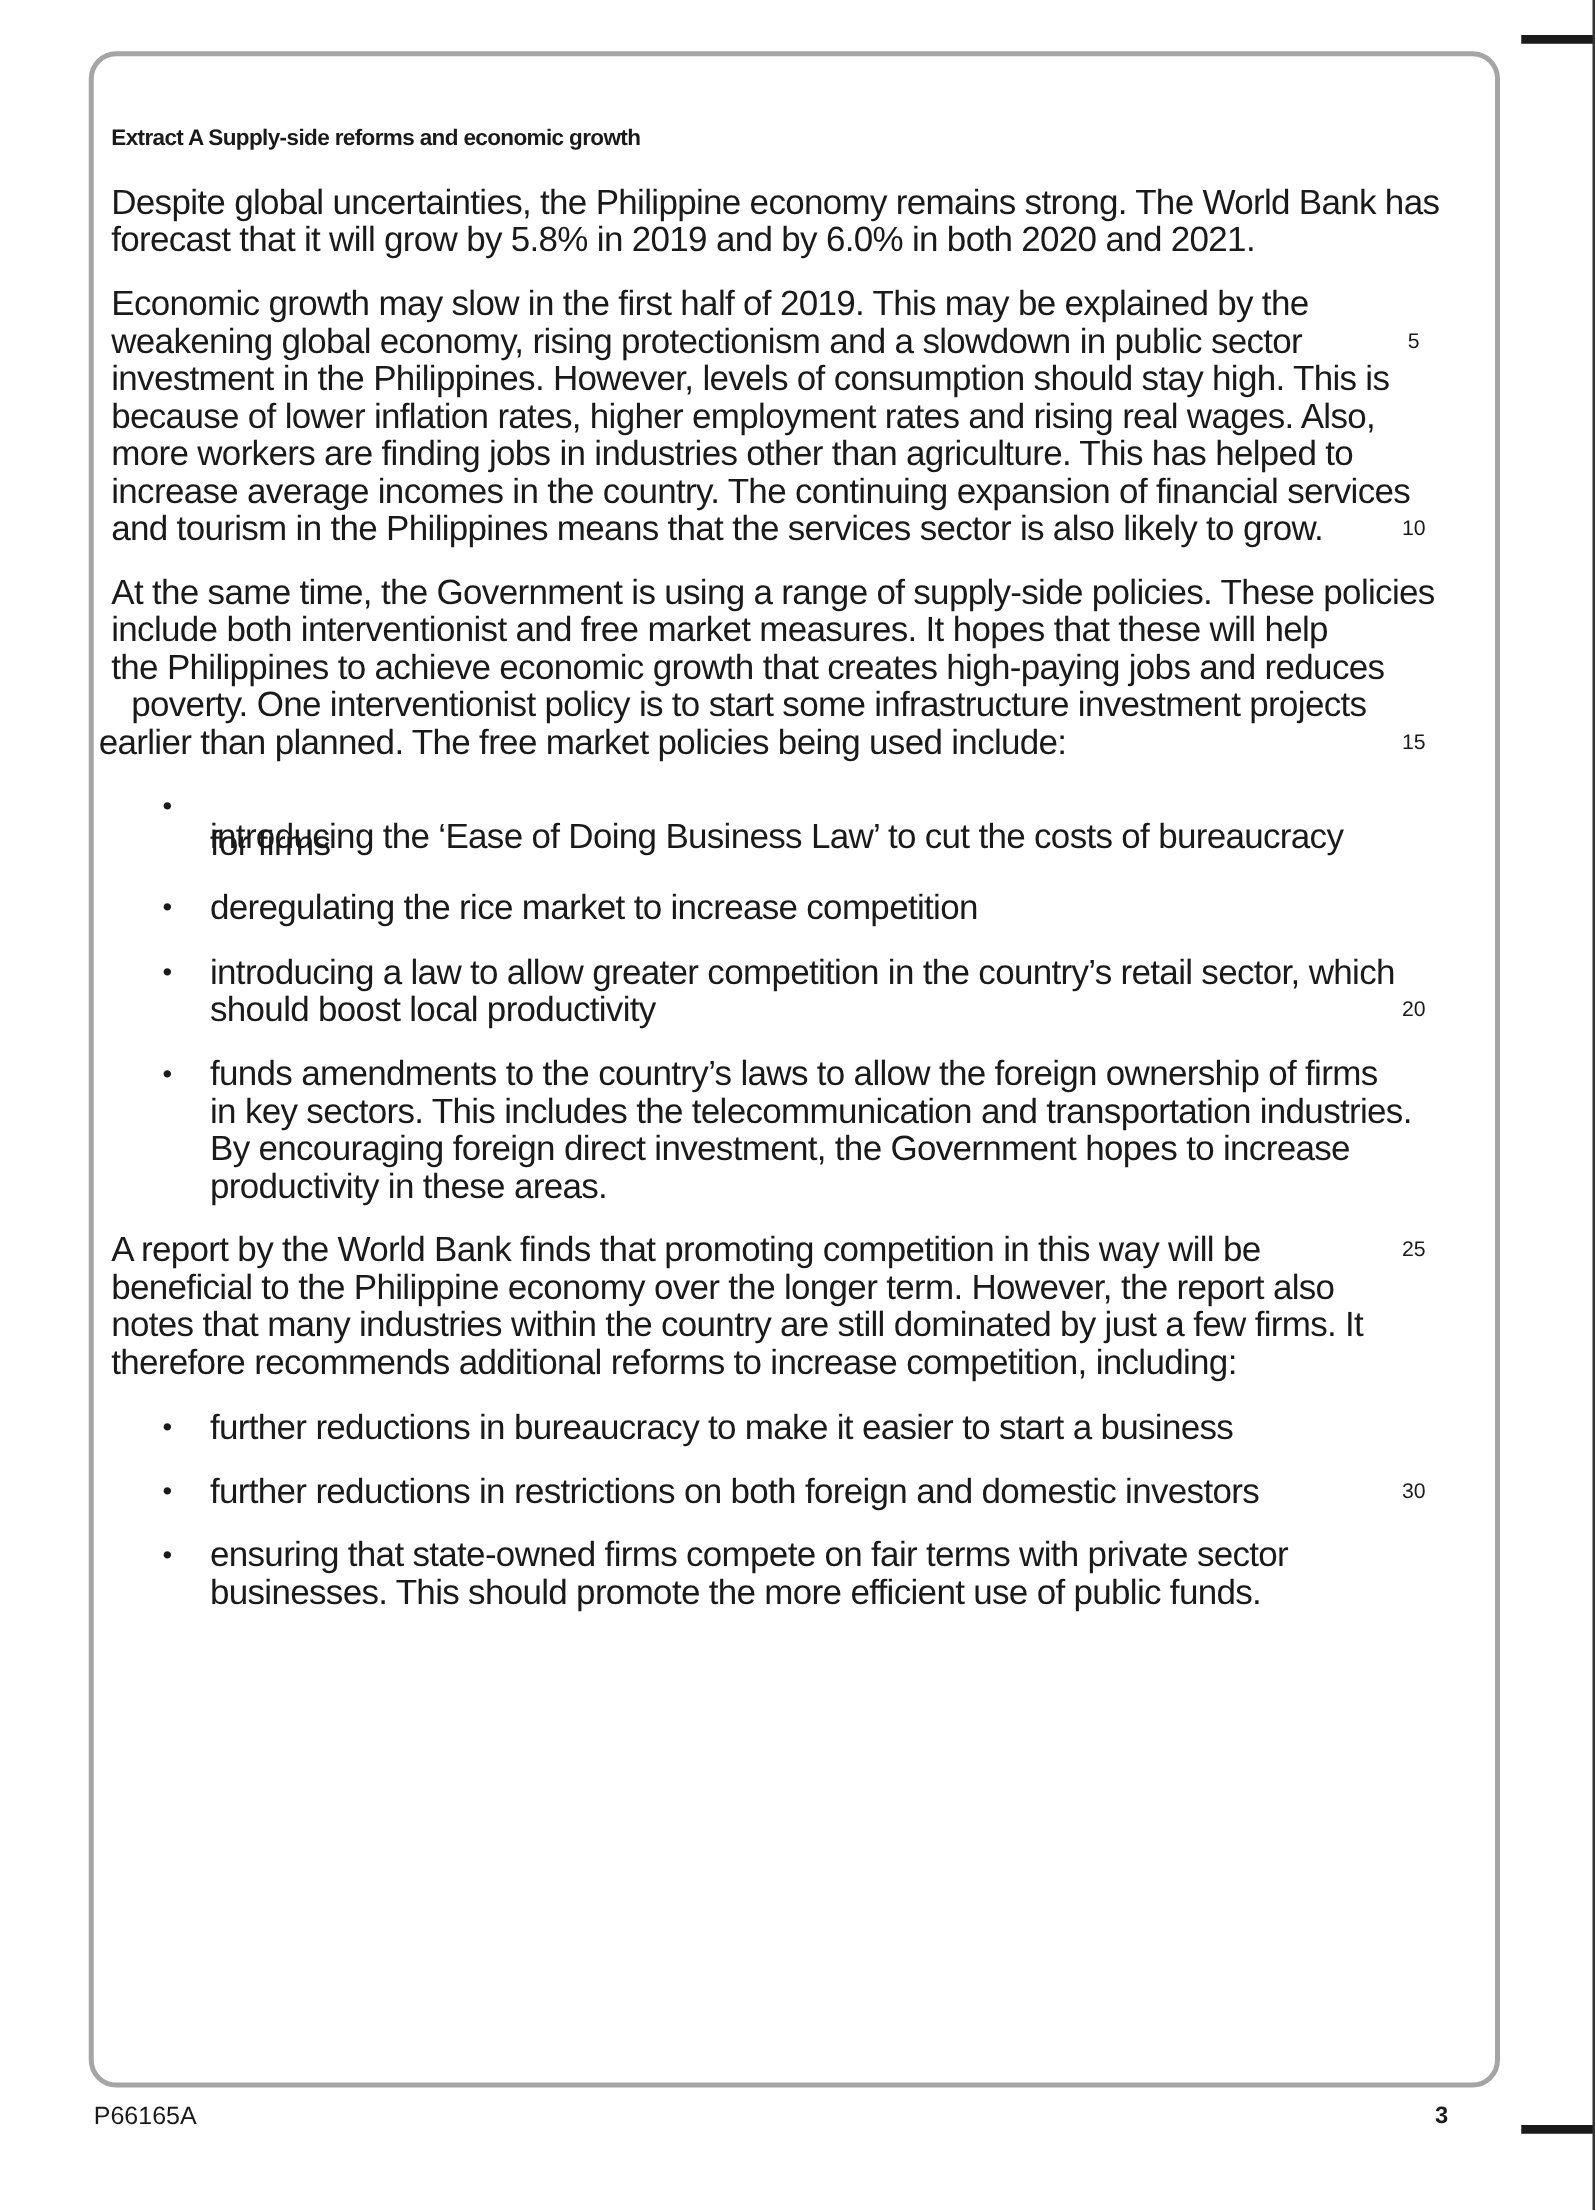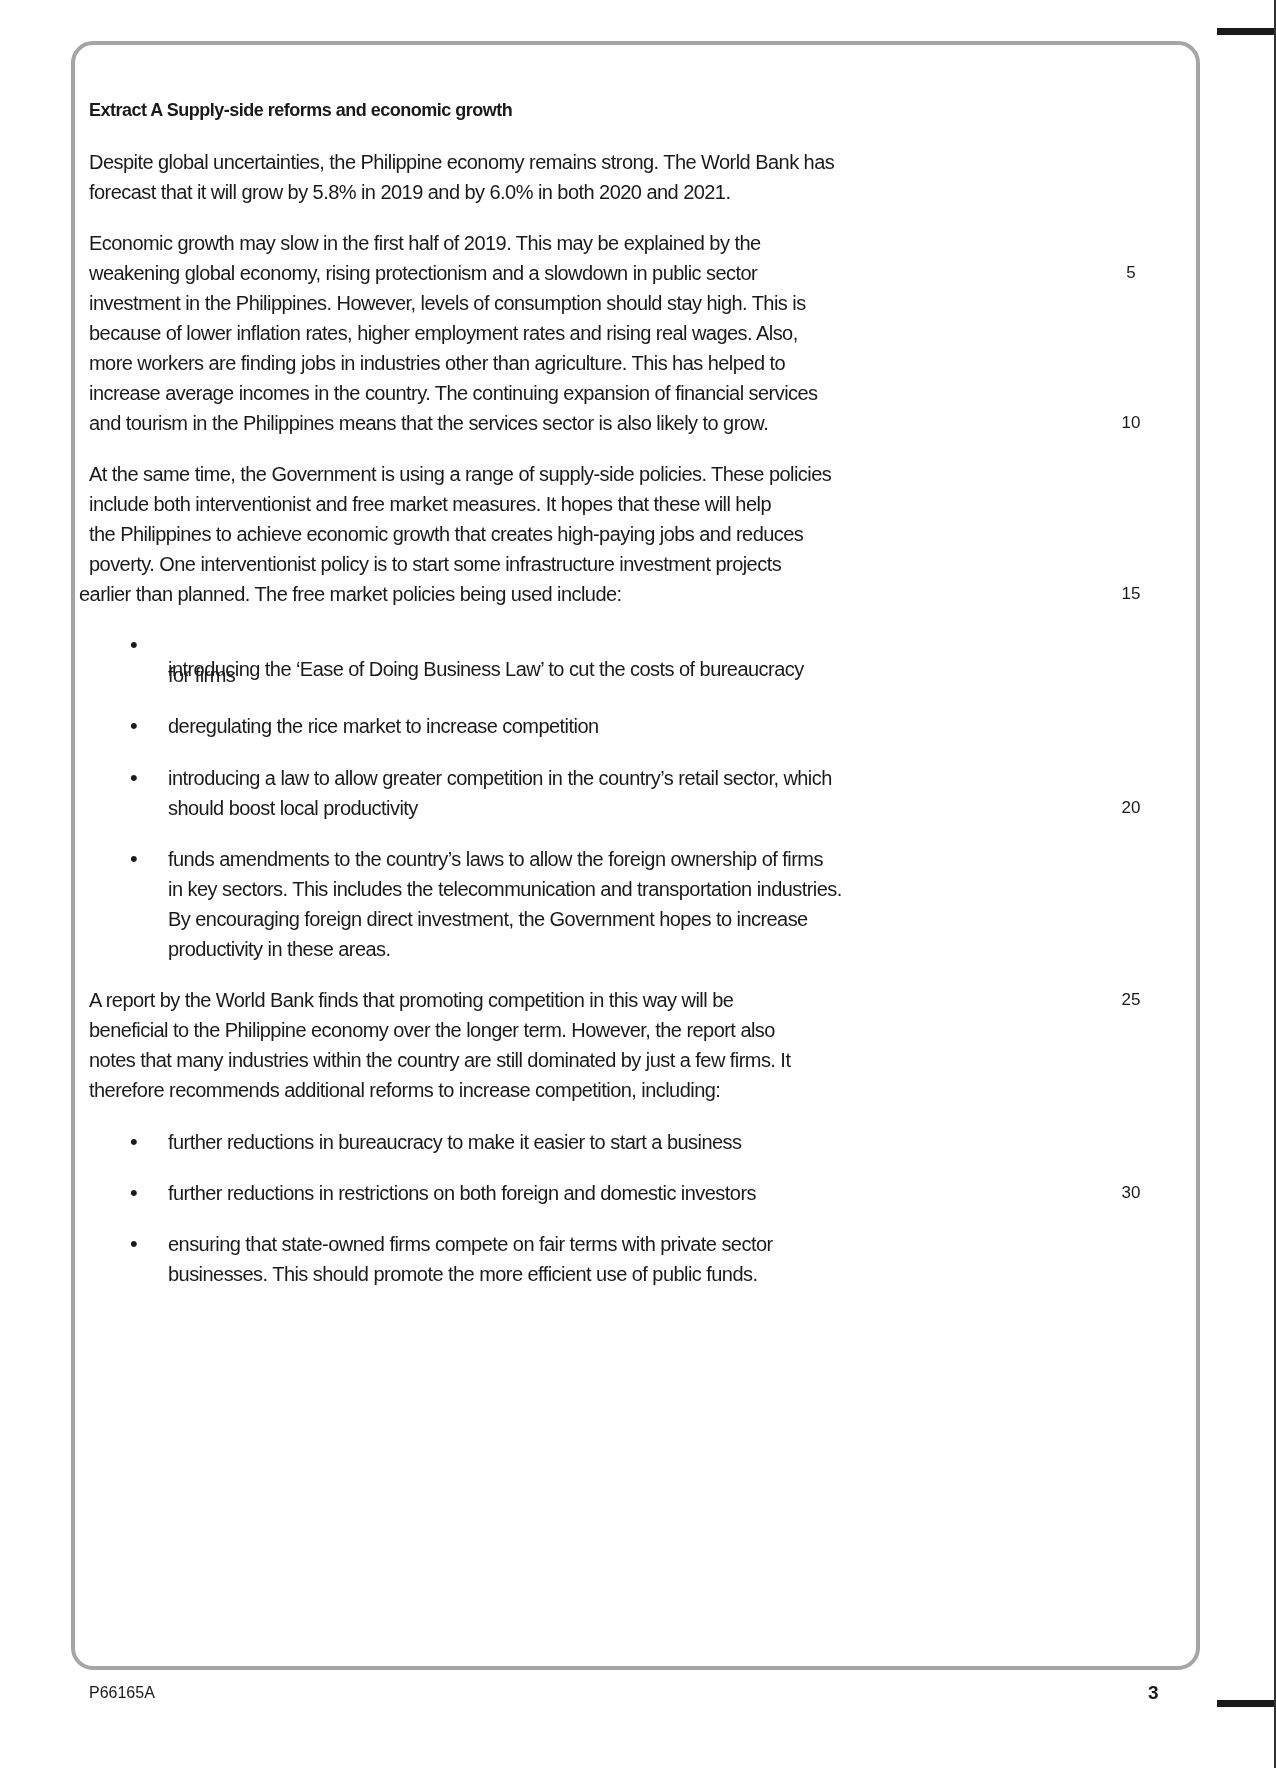--- a/index.html
+++ b/index.html
@@ -10,27 +10,27 @@
   }
   .crop-bar { position: absolute; background: #1a1a1a; height: 7px; left: 1217px; width: 58px; }
   .crop-bar.top { top: 28px; }
   .crop-bar.bottom { top: 1700px; }
   .right-rule { position: absolute; left: 1274px; top: 0; width: 2px; height: 1768px; background: #333; }
   .box {
     position: absolute; left: 71px; top: 41px; width: 1121px; height: 1621px;
     border: 4px solid #a5a5a5; border-radius: 22px; box-sizing: content-box;
   }
   .line {
-    position: absolute; font-size: 20px; line-height: 30px; white-space: nowrap;
+    position: absolute; font-size: 28px; line-height: 30px; white-space: nowrap;
     letter-spacing: -0.55px; word-spacing: 0px;
   }
   .title { font-weight: bold; font-size: 18px; letter-spacing: -0.5px; }
   .bullet-dot { position: absolute; font-size: 22px; line-height: 30px; }
   .lineno { position: absolute; font-size: 17px; line-height: 30px; width: 40px; text-align: center; }
-  .footer-code { position: absolute; left: 75px; top: 1678px; font-size: 16px; line-height: 30px; margin-left: 14px; }
+  .footer-code { position: absolute; left: 75px; top: 1678px; font-size: 20px; line-height: 30px; }
   .page-num { position: absolute; left: 1148px; top: 1678px; font-size: 19px; font-weight: bold; line-height: 30px; }
 </style>
 </head>
 <body>
 
 <div class="crop-bar top"></div>
 <div class="crop-bar bottom"></div>
 <div class="right-rule"></div>
 
 <div class="box"></div>
@@ -44,21 +44,21 @@
 <div class="line" style="left:89px; top:258px;">weakening global economy, rising protectionism and a slowdown in public sector</div>
 <div class="line" style="left:89px; top:288px;">investment in the Philippines. However, levels of consumption should stay high. This is</div>
 <div class="line" style="left:89px; top:318px;">because of lower inflation rates, higher employment rates and rising real wages. Also,</div>
 <div class="line" style="left:89px; top:348px;">more workers are finding jobs in industries other than agriculture. This has helped to</div>
 <div class="line" style="left:89px; top:378px;">increase average incomes in the country. The continuing expansion of financial services</div>
 <div class="line" style="left:89px; top:408px;">and tourism in the Philippines means that the services sector is also likely to grow.</div>
 
 <div class="line" style="left:89px; top:459px;">At the same time, the Government is using a range of supply-side policies. These policies</div>
 <div class="line" style="left:89px; top:489px;">include both interventionist and free market measures. It hopes that these will help</div>
 <div class="line" style="left:89px; top:519px;">the Philippines to achieve economic growth that creates high-paying jobs and reduces</div>
-<div class="line" style="left:89px; top:549px;text-align:right;">poverty. One interventionist policy is to start some infrastructure investment projects</div>
+<div class="line" style="left:105px; top:549px;text-align:right;">poverty. One interventionist policy is to start some infrastructure investment projects</div>
 <div class="line" style="left:79px; top:579px;">earlier than planned. The free market policies being used include:</div>
 
 <div class="bullet-dot" style="left:130px; top:630px;">•</div>
 <div class="line" style="left:168px; top:630px;margin-top:24px;">introducing the ‘Ease of Doing Business Law’ to cut the costs of bureaucracy</div>
 <div class="line" style="left:168px; top:660px;">for firms</div>
 
 <div class="bullet-dot" style="left:130px; top:711px;">•</div>
 <div class="line" style="left:168px; top:711px;">deregulating the rice market to increase competition</div>
 
 <div class="bullet-dot" style="left:130px; top:763px;">•</div>

